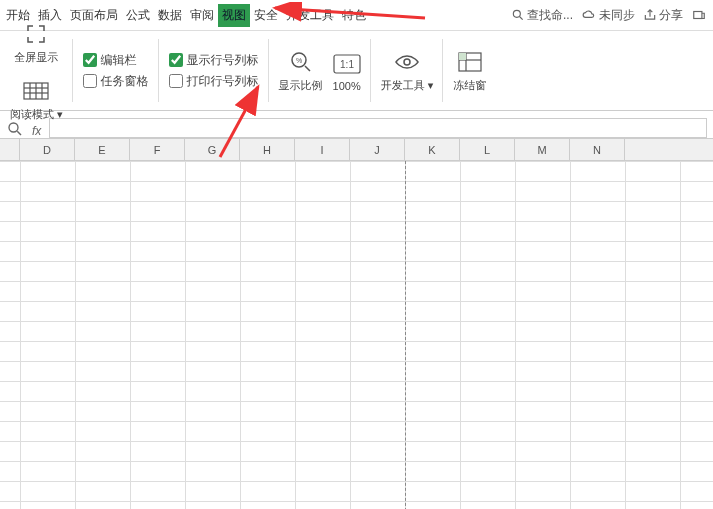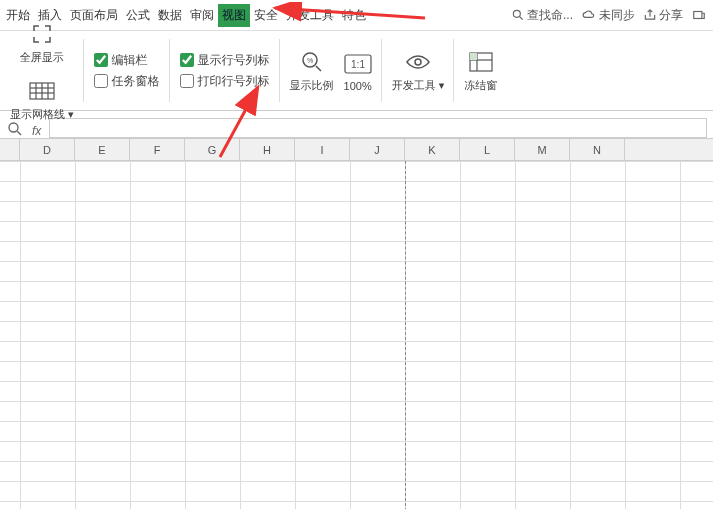--- a/index.html
+++ b/index.html
@@ -88,21 +88,21 @@
       <span class="ic">
           <svg width="28" height="24" viewBox="0 0 28 24" fill="none" stroke="#555" stroke-width="1.2">
             <rect x="2" y="4" width="24" height="16"></rect>
             <line x1="2" y1="9" x2="26" y2="9"></line>
             <line x1="2" y1="14" x2="26" y2="14"></line>
             <line x1="8" y1="4" x2="8" y2="20"></line>
             <line x1="14" y1="4" x2="14" y2="20"></line>
             <line x1="20" y1="4" x2="20" y2="20"></line>
           </svg>
         </span>
-      <span class="lbl"><span>显示网格线</span> ▾</span>
+      <span class="lbl"><span>阅读模式</span> ▾</span>
     </div>
   </div>
 
   <div class="tgroup">
     <div class="col-checks">
       <label class="check-row">
           <input type="checkbox" checked="" style="">
           <span>编辑栏</span>
         </label>
       <label class="check-row">

